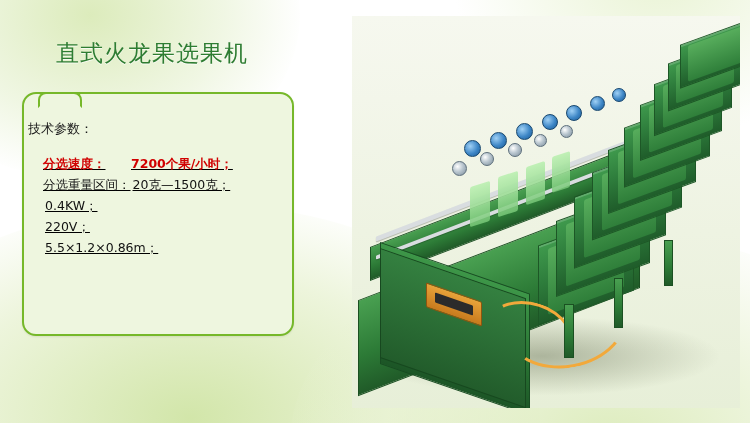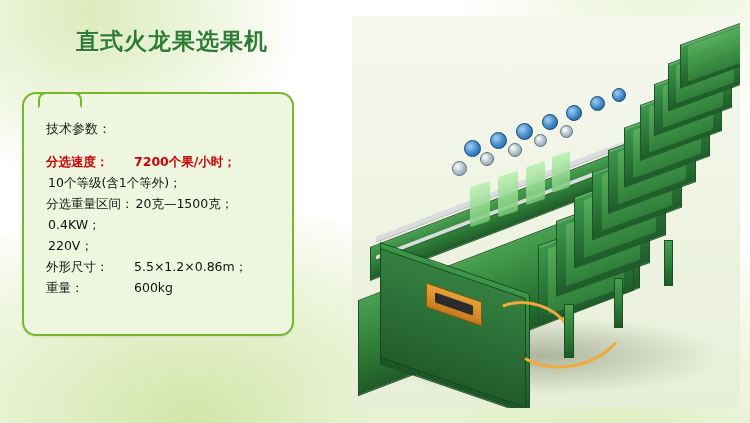--- a/index.html
+++ b/index.html
@@ -57,28 +57,27 @@
     width: 420px;
     height: 330px;
     border-radius: 50%;
     background: radial-gradient(ellipse at center, rgba(222,237,190,0.65) 0%, rgba(255,255,255,0) 70%);
     pointer-events: none;
   }
 
   .title {
     position: absolute;
     left: 56px;
-    top: 26px;
+    top: 38px;
     font-size: 23px;
     color: #2e7d32;
     letter-spacing: 1px;
-    font-weight: bold;
+    font-weight: normal;
     text-shadow: 0 1px 0 rgba(255,255,255,0.7);
     white-space: nowrap;
-    margin-left: 20px;
   }
 
   
   .card {
     position: absolute;
     left: 22px;
     top: 92px;
     width: 272px;
     height: 244px;
     background: #eef6df;
@@ -107,31 +106,32 @@
     height: 5px;
     background: #eef6df;
   }
   .card-inner {
     position: absolute;
     left: 0;
     top: 0;
     width: 100%;
     height: 100%;
     box-sizing: border-box;
-    padding: 26px 14px 10px 22px;
+    padding: 26px 14px 10px 4px;
   }
   .card-heading {
     font-size: 13px;
     color: #1a1a1a;
     margin-bottom: 13px;
   }
   .spec-list {
     list-style: none;
-    margin: 0;
+    margin: 15px;
     padding: 0;
+    text-decoration: underline;
   }
   .spec-row {
     display: flex;
     align-items: baseline;
     font-size: 12.5px;
     line-height: 21px;
     color: #111111;
     white-space: nowrap;
   }
   .spec-row.highlight .spec-label,
@@ -268,39 +268,33 @@
 
   <div class="card">
     <div class="card-inner">
       <div class="card-heading">技术参数：</div>
       <ul class="spec-list">
         <li class="spec-row highlight">
           <span class="spec-label">分选速度：</span>
           <span class="spec-value">7200个果/小时；</span>
         </li>
         <li class="spec-row">
-          <span class="spec-value">10个等级(含1个等外)；</span>
         </li>
         <li class="spec-row">
           <span class="spec-label">分选重量区间：</span>
           <span class="spec-value">20克—1500克；</span>
         </li>
         <li class="spec-row">
           <span class="spec-value">0.4KW；</span>
         </li>
         <li class="spec-row">
           <span class="spec-value">220V；</span>
         </li>
         <li class="spec-row">
-          <span class="spec-label">外形尺寸：</span>
           <span class="spec-value">5.5×1.2×0.86m；</span>
-        </li>
-        <li class="spec-row">
-          <span class="spec-label">重量：</span>
-          <span class="spec-value">600kg</span>
         </li>
       </ul>
     </div>
   </div>
   <div class="card-fold"></div>
   <div class="card-fold-mask"></div>
 
   <div class="photo">
     <div class="ph-bg"></div>
 

